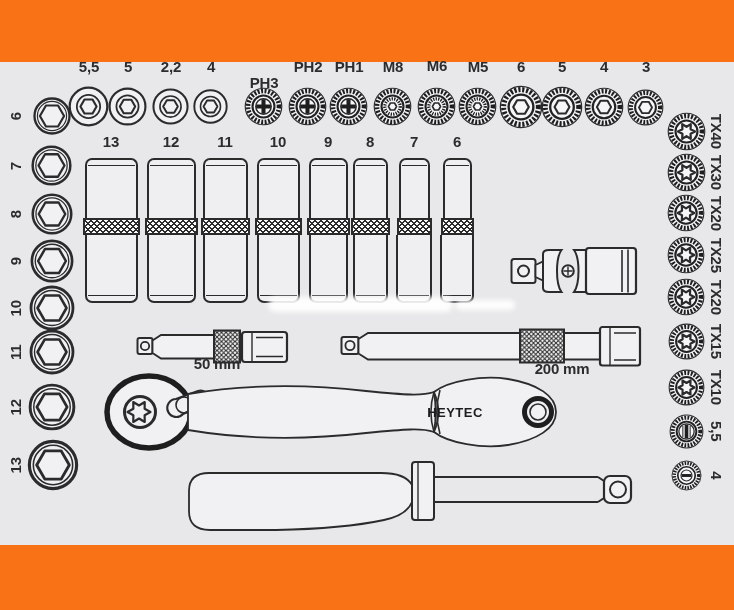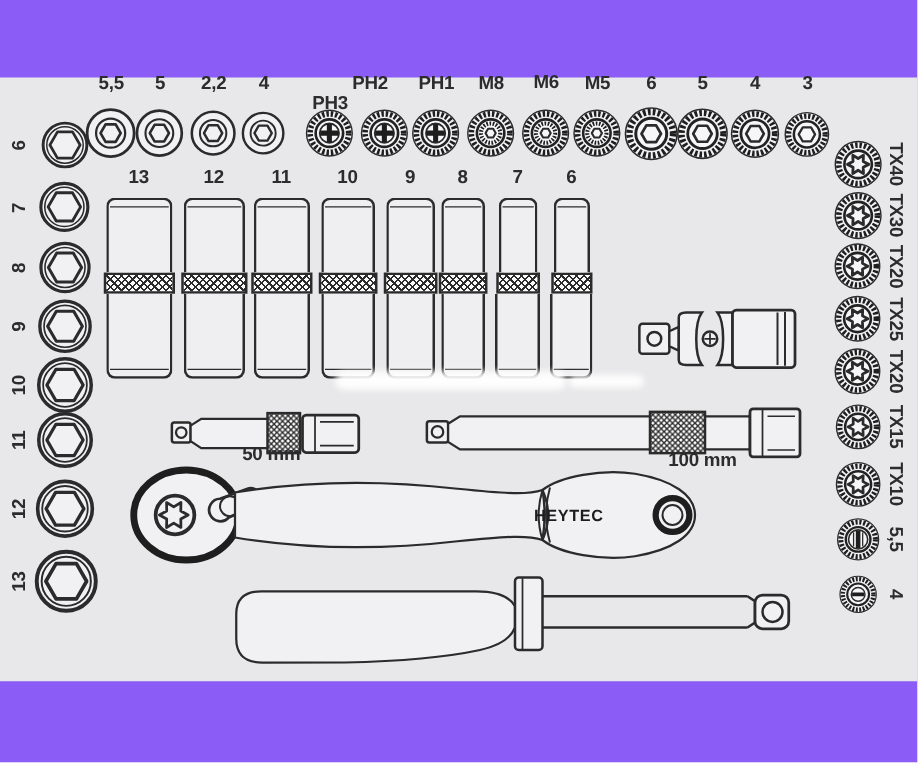--- a/index.html
+++ b/index.html
@@ -1,16 +1,16 @@
 <!DOCTYPE html>
 <html><head>
 <meta charset="utf-8">
 <style>
   html,body{margin:0;padding:0;background:#ffffff;}
-  #stage{position:relative;width:734px;height:610px;background:#8b5cf6;overflow:hidden;
+  #stage{position:relative;width:734px;height:610px;background:#f97316;overflow:hidden;
          font-family:"Liberation Sans",sans-serif;}
   #panel{position:absolute;left:0;top:62px;width:734px;height:483px;background:#e8e8ea;}
   .lab{position:absolute;font:700 15px/1.1 "Liberation Sans",sans-serif;color:#2c2c2e;
        text-align:center;letter-spacing:-0.2px;white-space:nowrap;}
   .vlab-l{transform:rotate(-90deg);}
   .vlab-r{transform:rotate(90deg);}
   .sock{position:absolute;display:block;}
   .toolsvg{position:absolute;display:block;}
   
   .dsock{position:absolute;top:158px;}
@@ -90,21 +90,21 @@
 </svg>
 
 <div id="stage">
   <div id="panel"></div>
 
   <div class="lab" style="left:65px;top:59px;width:48px">5,5</div>
   <div class="lab" style="left:104px;top:59px;width:48px">5</div>
   <div class="lab" style="left:147px;top:59px;width:48px">2,2</div>
   <div class="lab" style="left:187px;top:59px;width:48px">4</div>
   <div class="lab" style="left:240px;top:75px;width:48px">PH3</div>
-  <div class="lab" style="left:272px;top:59px;width:48px">PH2</div>
+  <div class="lab" style="left:284px;top:59px;width:48px">PH2</div>
   <div class="lab" style="left:325px;top:59px;width:48px">PH1</div>
   <div class="lab" style="left:369px;top:59px;width:48px">M8</div>
   <div class="lab" style="left:413px;top:58px;width:48px">M6</div>
   <div class="lab" style="left:454px;top:59px;width:48px">M5</div>
   <div class="lab" style="left:497px;top:59px;width:48px">6</div>
   <div class="lab" style="left:538px;top:59px;width:48px">5</div>
   <div class="lab" style="left:580px;top:59px;width:48px">4</div>
   <div class="lab" style="left:622px;top:59px;width:48px">3</div>
 
   <svg class="sock" style="left:67px;top:85px" width="43" height="43">
@@ -300,21 +300,21 @@
     <rect x="1.5" y="12" width="17" height="17" rx="2" class="fl" stroke-width="2"></rect>
     <circle cx="10" cy="20.5" r="4.6" class="ln" stroke-width="1.8"></circle>
     <path d="M18.5,14 L28,8 H260 V34.5 H28 L18.5,28.5 Z" class="fl" stroke-width="1.8"></path>
     <rect x="180" y="4.5" width="44" height="33" fill="#ffffff" stroke="none"></rect>
     <rect x="180" y="4.5" width="44" height="33" fill="url(#kn)" stroke="#2b2b2c" stroke-width="2"></rect>
     <path d="M260,6 V37" class="ln" stroke-width="2"></path>
     <rect x="260" y="2" width="40" height="38.5" rx="2.5" class="fl" stroke-width="2.2"></rect>
     <path d="M270,2.5 V40" class="ln" stroke-width="1.4"></path>
     <path d="M274,8 H296 M274,35 H296" class="ln" stroke-width="1.3"></path>
   </svg>
-  <div class="lab" style="left:522px;top:361px;width:80px">100 mm</div>
+  <div class="lab" style="left:522px;top:361px;width:80px">200 mm</div>
 
   <svg class="toolsvg" style="left:104px;top:372px" width="462" height="82" viewBox="0 0 462 82">
     <ellipse cx="45" cy="40" rx="42" ry="36" fill="#f1f1f3" stroke="#1e1e1f" stroke-width="5.5"></ellipse>
     <circle cx="36" cy="40" r="15.5" class="ln" stroke-width="3"></circle>
     <polygon points="46.5,40 40.63,43.25 40.75,49.96 35,46.5 29.25,49.96 29.37,43.25 23.5,40 29.37,36.75 29.25,30.04 35,33.5 40.75,30.04 40.63,36.75" class="ln" stroke-width="2.2" stroke-linejoin="round"></polygon>
     <path d="M72,27 A9,9 0 1 0 79,42 L99,33 A7,7 0 1 0 94,19 Z" class="fl" stroke-width="2.2"></path>
     <circle cx="80" cy="33" r="8" class="ln" stroke-width="1.6"></circle>
     <path d="M84,22 C150,11 210,13 262,19 C302,23 318,24 330,20 C332,32 332,48 330,60 C318,56 302,57 262,61 C210,67 150,69 84,58 Z" class="fl" stroke-width="1.8"></path>
     <path d="M330,20 C344,9 378,3 404,7 C434,12 452,24 452,40 C452,56 434,68 404,73 C378,77 344,71 330,60 C336,46 336,34 330,20 Z" class="fl" stroke-width="1.8"></path>
     <path d="M330,20 C326,33 326,47 330,60 M336,18 C332,32 332,48 336,62" class="ln" stroke-width="1.6"></path>

